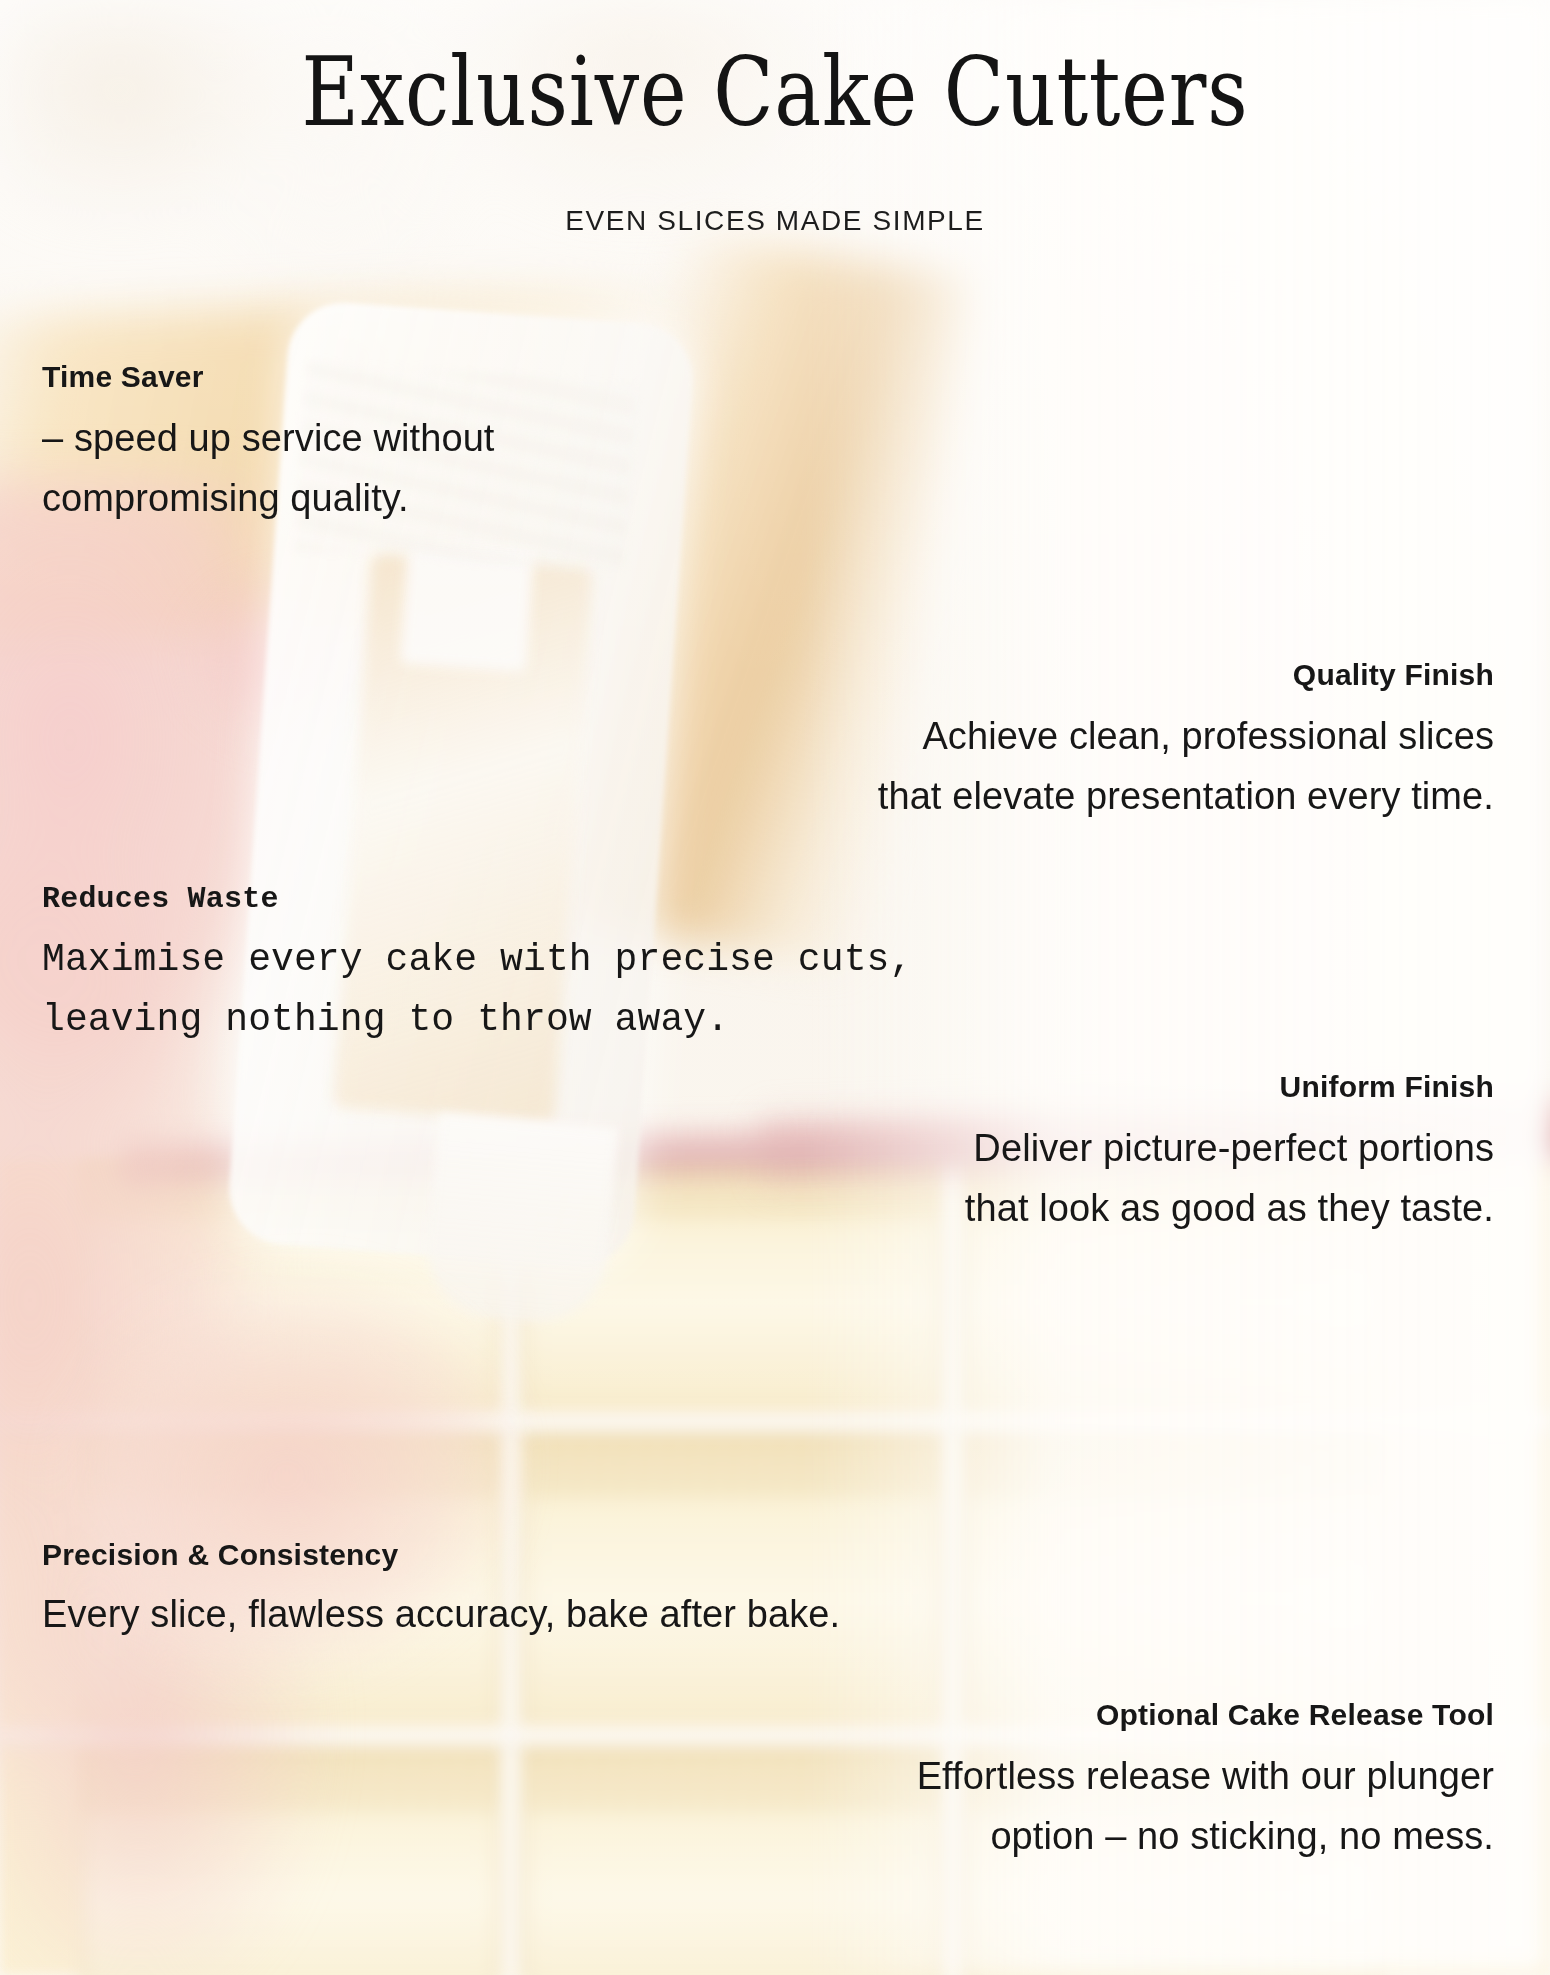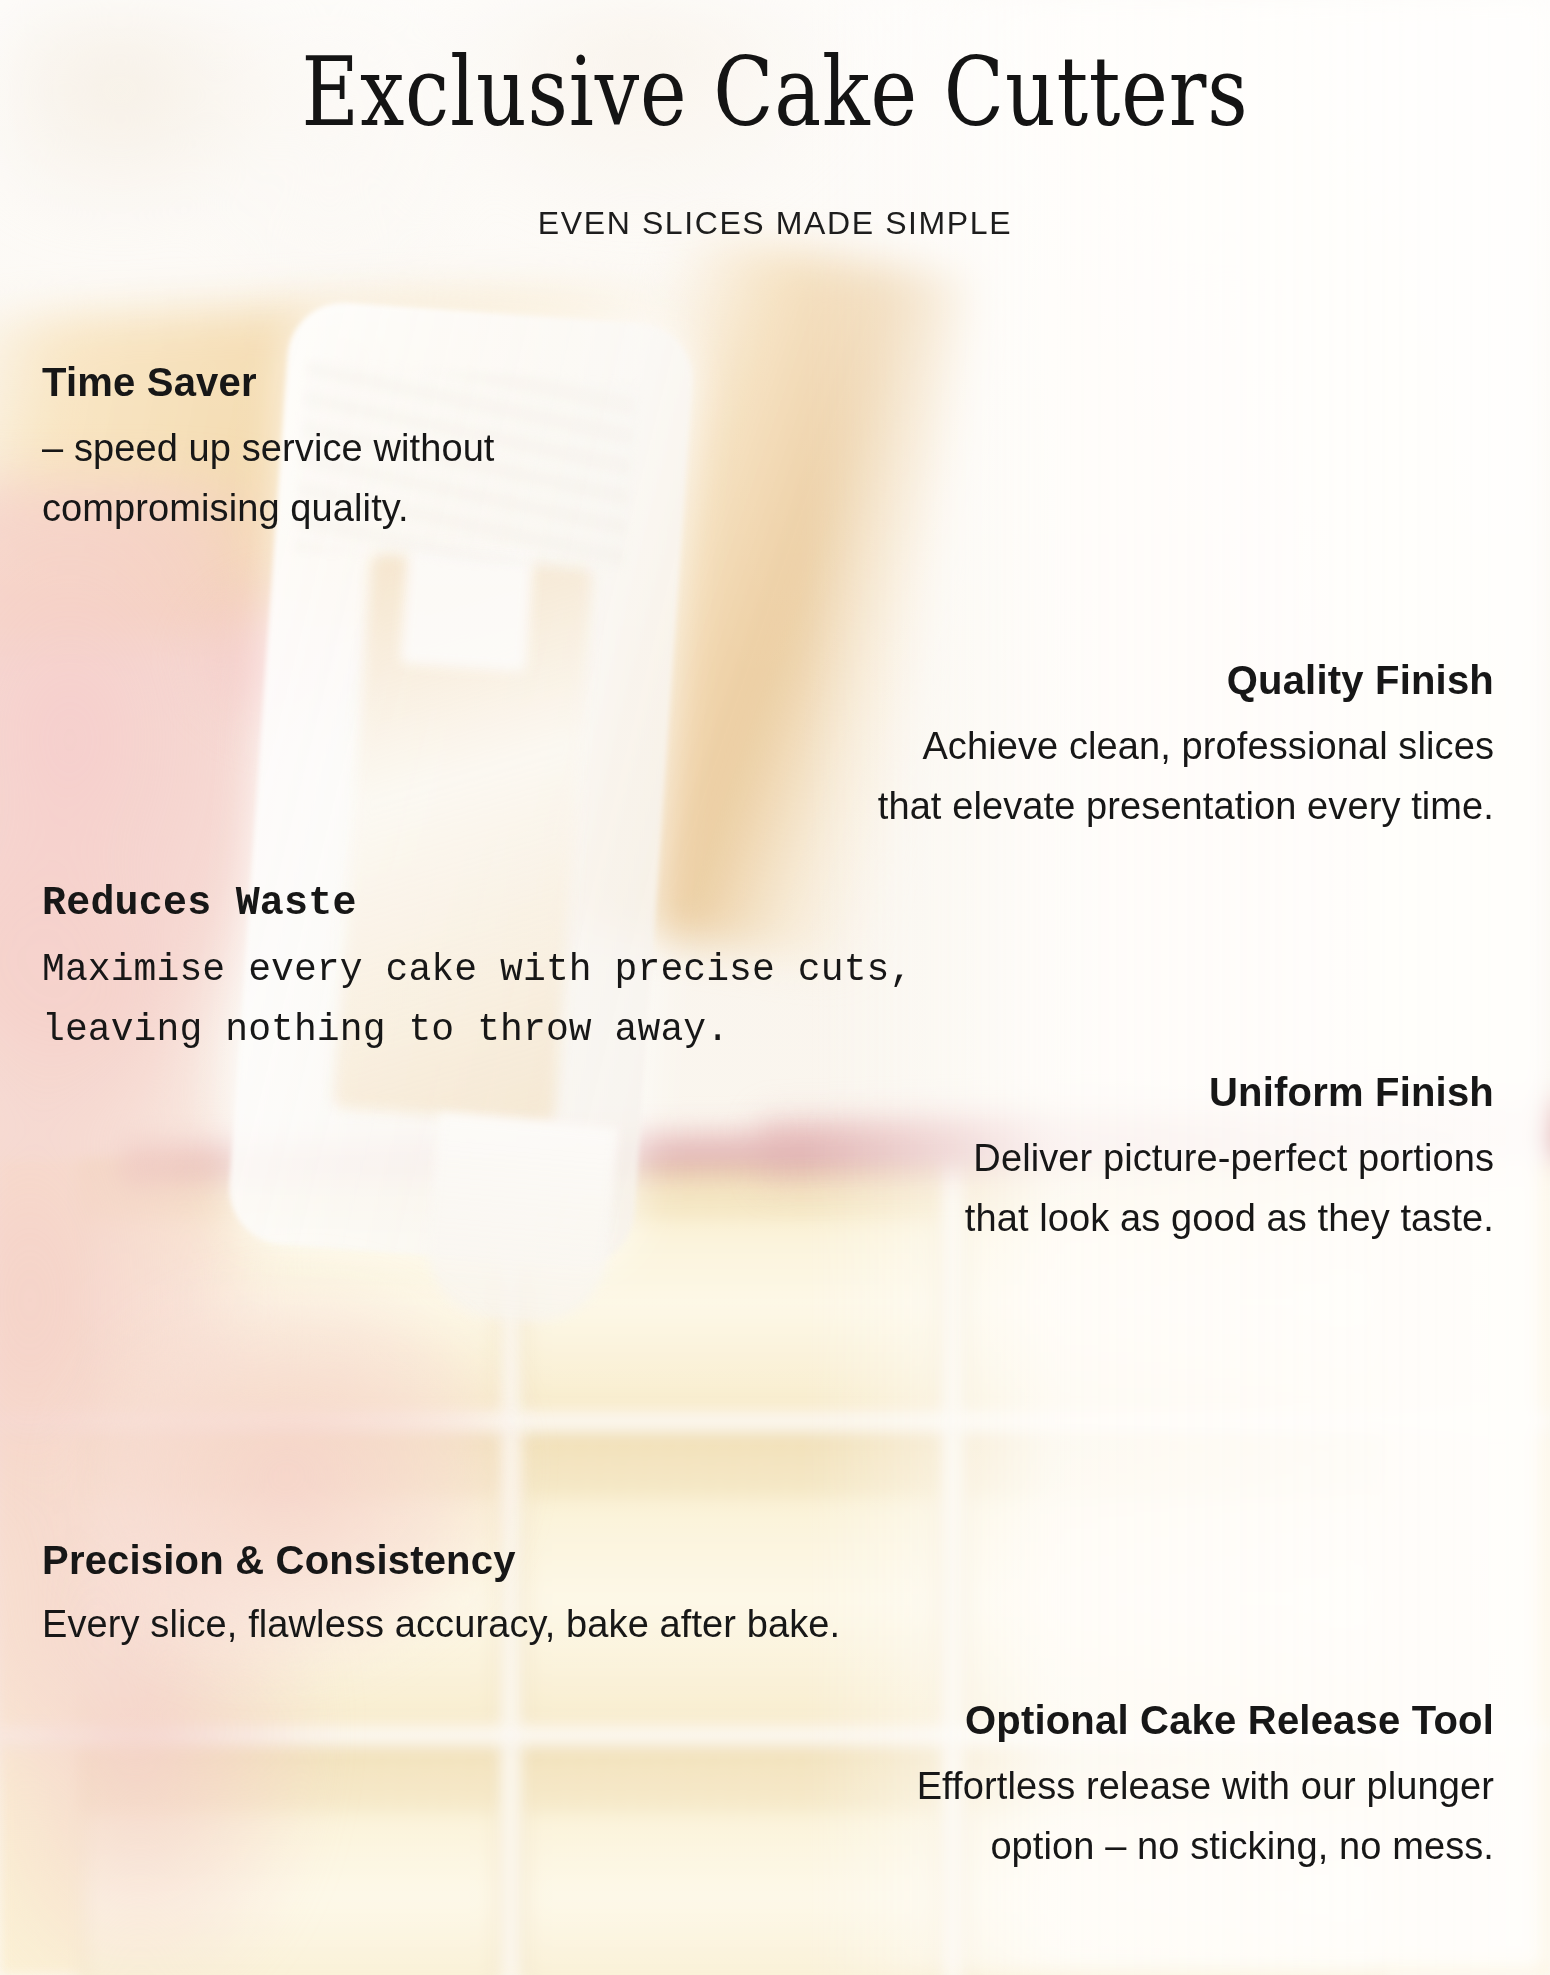--- a/index.html
+++ b/index.html
@@ -257,32 +257,32 @@
     color: #141414;
     transform: scaleX(.82);
   }
 
   .subtitle {
     position: absolute;
     top: 205px;
     left: 0;
     right: 0;
     text-align: center;
-    font-size: 32px;
+    font-size: 28px;
     letter-spacing: 1.6px;
     color: #1d1d1d;
     font-weight: 400;
   }
 
   .block {
     position: absolute;
     color: #171717;
   }
   .block .head {
-    font-size: 40px;
+    font-size: 30px;
     font-weight: 700;
     line-height: 1.0;
     margin: 0 0 16px 0;
     letter-spacing: .2px;
   }
   .block .body {
     font-size: 38px;
     font-weight: 400;
     line-height: 1.58;
     letter-spacing: .1px;

